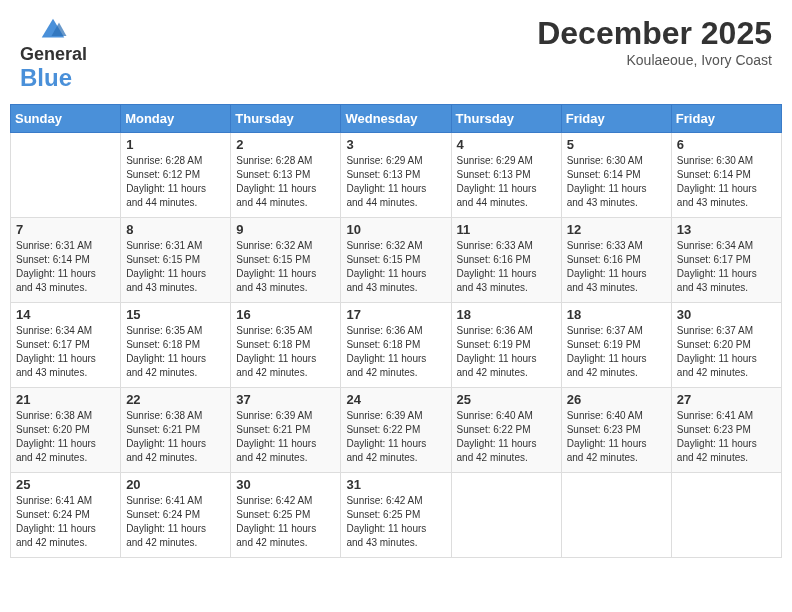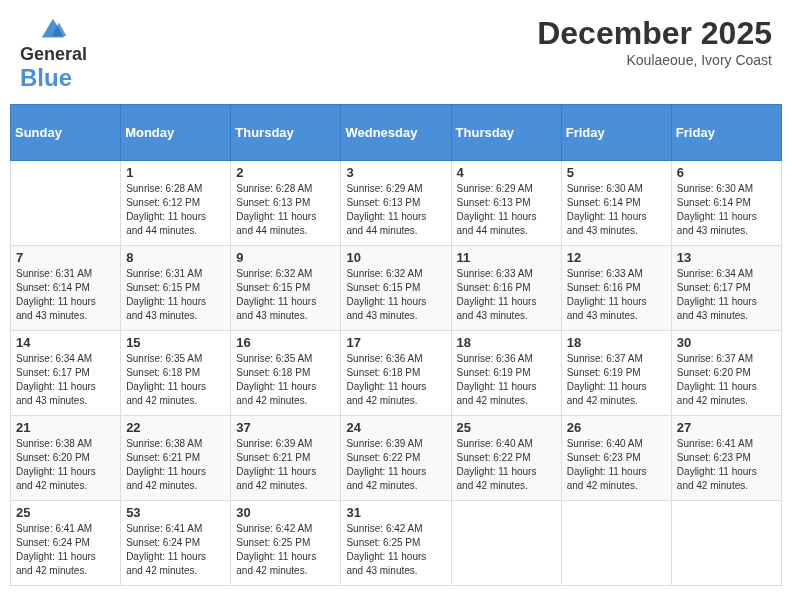--- a/index.html
+++ b/index.html
@@ -55,21 +55,21 @@
       color: #555;
     }
     .calendar {
       width: 100%;
       border-collapse: collapse;
       font-size: 11px;
     }
     .calendar th {
       background-color: #4a90d9;
       color: #fff;
-      padding: 20px 4px;
+      padding: 6px 4px;
       text-align: left;
       font-size: 13px;
       font-weight: bold;
       border: 1px solid #3a7bc8;
     }
     .calendar td {
       border: 1px solid #ddd;
       vertical-align: top;
       padding: 4px 5px;
       width: calc(100% / 7);
@@ -247,21 +247,21 @@
           <span class="day-num">27</span>
           <div class="day-info">Sunrise: 6:41 AM<br>Sunset: 6:23 PM<br>Daylight: 11 hours and 42 minutes.</div>
         </td>
       </tr>
       <tr class="week-row">
         <td>
           <span class="day-num">25</span>
           <div class="day-info">Sunrise: 6:41 AM<br>Sunset: 6:24 PM<br>Daylight: 11 hours and 42 minutes.</div>
         </td>
         <td>
-          <span class="day-num">53</span>
+          <span class="day-num">20</span>
           <div class="day-info">Sunrise: 6:41 AM<br>Sunset: 6:24 PM<br>Daylight: 11 hours and 42 minutes.</div>
         </td>
         <td>
           <span class="day-num">30</span>
           <div class="day-info">Sunrise: 6:42 AM<br>Sunset: 6:25 PM<br>Daylight: 11 hours and 42 minutes.</div>
         </td>
         <td>
           <span class="day-num">31</span>
           <div class="day-info">Sunrise: 6:42 AM<br>Sunset: 6:25 PM<br>Daylight: 11 hours and 43 minutes.</div>
         </td>

